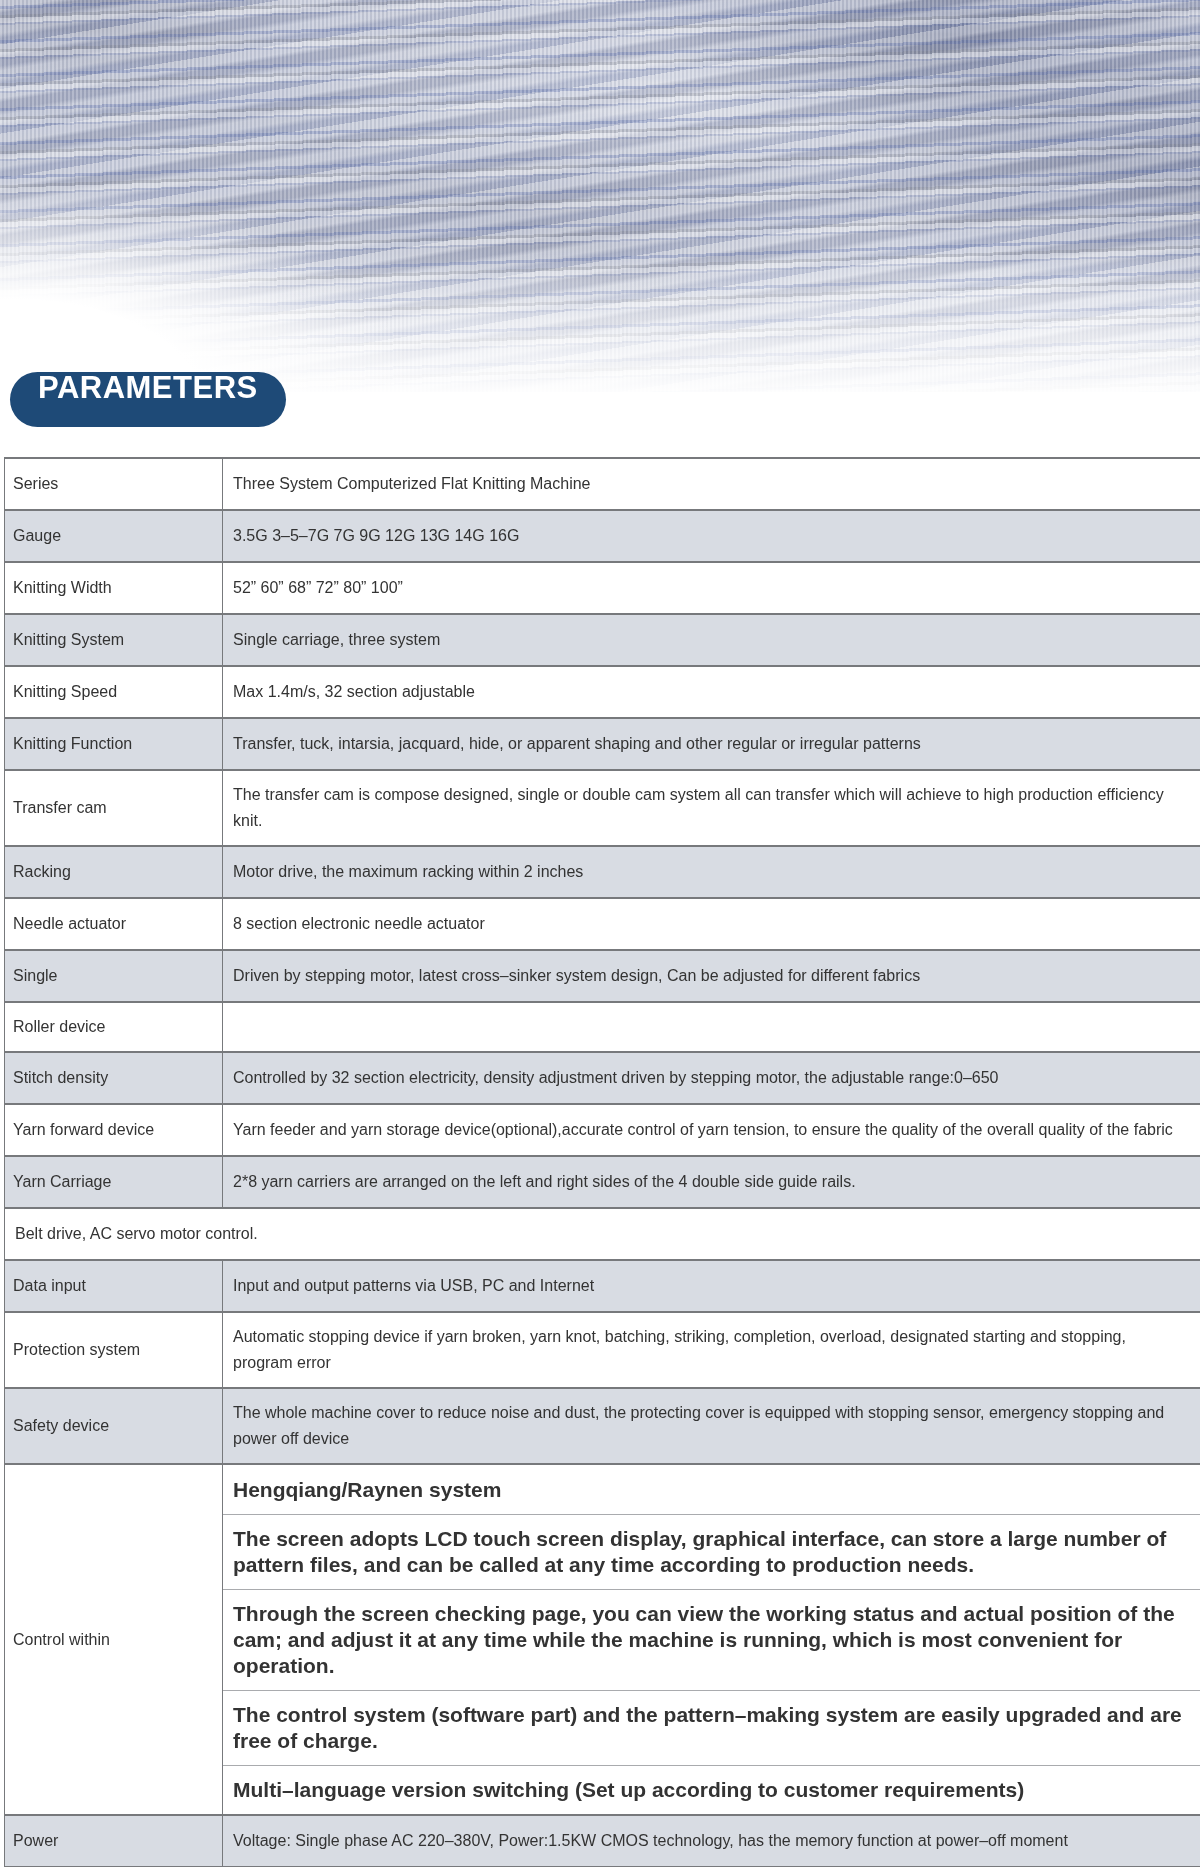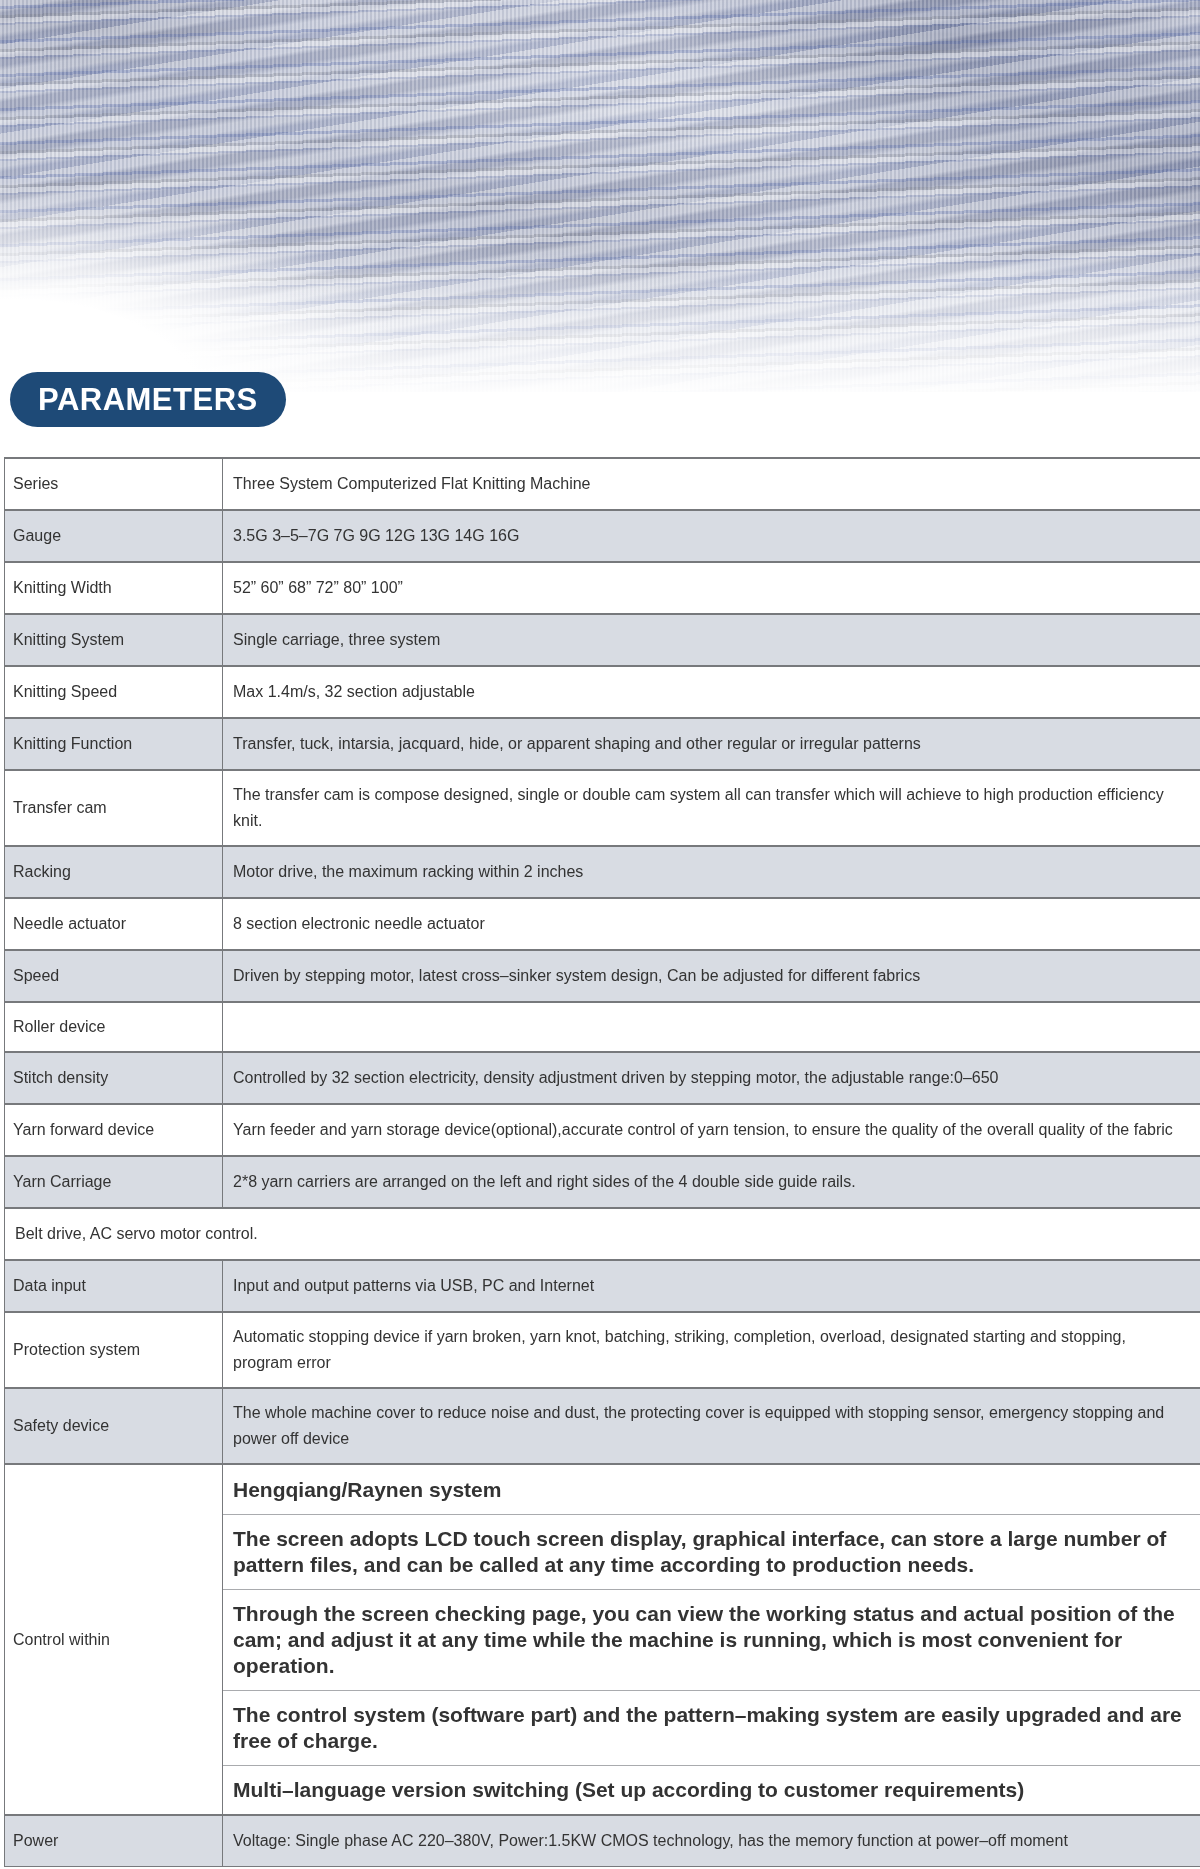--- a/index.html
+++ b/index.html
@@ -41,21 +41,21 @@
   .fabric-noise{position:absolute;left:0;top:0;width:1200px;height:392px;opacity:.45;}
   .fabric-fade{
     position:absolute;left:0;top:0;right:0;height:453px;
     background:
       radial-gradient(ellipse 580px 310px at 1% 88%, #fff 32%, rgba(255,255,255,0) 70%),
       linear-gradient(180deg, rgba(255,255,255,0) 56%, rgba(255,255,255,0.72) 78%, #fff 88%, #fff 100%);
   }
   
   .badge{
     position:absolute;left:10px;top:372px;height:55px;
-    display:inline-flex;align-items:center;justify-content:center;
+    display:inline-flex;justify-content:center;
     padding:0 28px;border-radius:28px;
     background:var(--badge-bg,#1e4a77);
     z-index:3;
   }
   .badge span{
     color:var(--badge-text,#fff);
     font-size:31px;font-weight:bold;letter-spacing:0.5px;line-height:1;
   }
 
   
@@ -137,21 +137,21 @@
       </div>
       <div class="row shaded">
         <div class="cell label-cell">Racking</div>
         <div class="cell value-cell">Motor drive, the maximum racking within 2 inches</div>
       </div>
       <div class="row">
         <div class="cell label-cell">Needle actuator</div>
         <div class="cell value-cell">8 section electronic needle actuator</div>
       </div>
       <div class="row shaded">
-        <div class="cell label-cell">Speed</div>
+        <div class="cell label-cell">Single</div>
         <div class="cell value-cell">Driven by stepping motor, latest cross–sinker system design, Can be adjusted for different fabrics</div>
       </div>
       <div class="row">
         <div class="cell label-cell">Roller device</div>
       </div>
       <div class="row shaded">
         <div class="cell label-cell">Stitch density</div>
         <div class="cell value-cell">Controlled by 32 section electricity, density adjustment driven by stepping motor, the adjustable range:0–650</div>
       </div>
       <div class="row">

